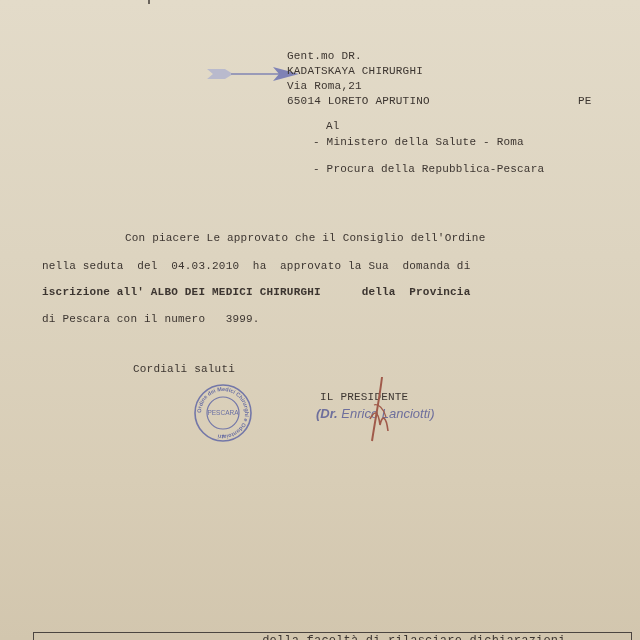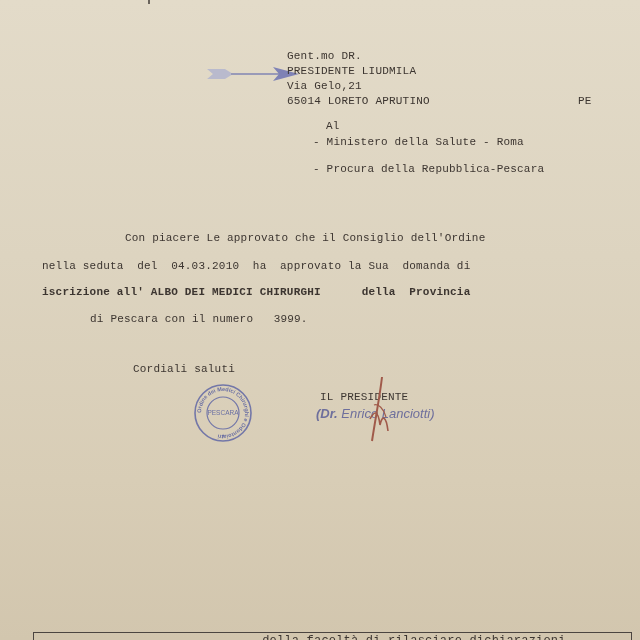--- a/index.html
+++ b/index.html
@@ -38,33 +38,33 @@
 
 <svg class="arrow" viewBox="0 0 92 16">
   <g fill="#8a8fc0" opacity="0.85">
     <polygon points="0,3 18,3 26,8 18,13 0,13 6,8" fill="#b3b5cf"></polygon>
     <rect x="24" y="7" width="48" height="2" fill="#8d90b6"></rect>
     <polygon points="66,1 92,8 66,15 72,8" fill="#6e74b3"></polygon>
   </g>
 </svg>
 
 <div class="abs mono addr-line" style="top:50px;">Gent.mo DR.</div>
-<div class="abs mono addr-line" style="top:65px;">PRESIDENTE LIUDMILA</div>
-<div class="abs mono addr-line" style="top:80px;">Via Gelo,21</div>
+<div class="abs mono addr-line" style="top:65px;">KADATSKAYA CHIRURGHI</div>
+<div class="abs mono addr-line" style="top:80px;">Via Roma,21</div>
 <div class="abs mono addr-line" style="top:95px;">65014 LORETO APRUTINO</div>
 <div class="abs mono" style="top:95px; left:578px;">PE</div>
 
 <div class="abs mono" style="top:120px; left:326px;">Al</div>
 <div class="abs mono" style="top:136px; left:313px;">- Ministero della Salute - Roma</div>
 <div class="abs mono" style="top:163px; left:313px;">- Procura della Repubblica-Pescara</div>
 
 <div class="abs mono" style="top:232px; left:125px;">Con piacere Le approvato che il Consiglio dell'Ordine</div>
 <div class="abs mono" style="top:260px; left:42px;">nella seduta  del  04.03.2010  ha  approvato la Sua  domanda di</div>
 <div class="abs mono" style="top:286px; left:42px;font-weight:bold;">iscrizione all' ALBO DEI MEDICI CHIRURGHI      della  Provincia</div>
-<div class="abs mono" style="top:313px; left:42px;margin-left:48px;">di Pescara con il numero   3999.</div>
+<div class="abs mono" style="top:313px; left:42px;">di Pescara con il numero   3999.</div>
 
 <div class="abs mono" style="top:363px; left:133px;">Cordiali saluti</div>
 
 <svg class="stamp" viewBox="0 0 60 60">
   <circle cx="30" cy="30" r="28" fill="none" stroke="#7377a8" stroke-width="1.6"></circle>
   <circle cx="30" cy="30" r="16" fill="none" stroke="#7377a8" stroke-width="1.2"></circle>
   <defs>
       <path id="ring" d="M30,30 m-22,0 a22,22 0 1,1 44,0 a22,22 0 1,1 -44,0"></path>
     </defs>
   <text font-size="5.5" fill="#6a6fa3" font-family="Liberation Sans, sans-serif" font-weight="bold">

